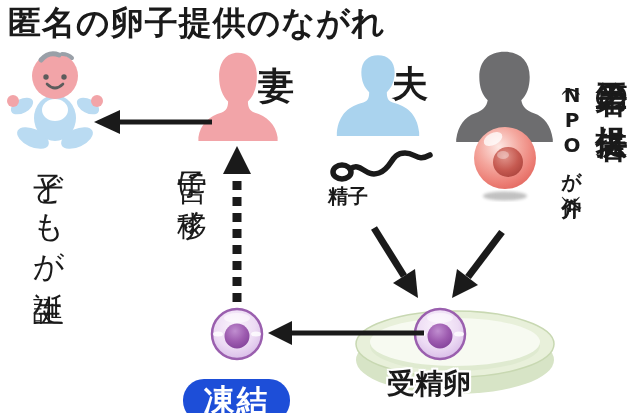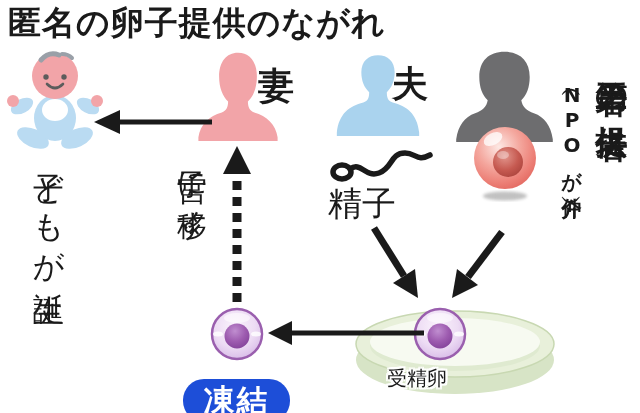--- a/index.html
+++ b/index.html
@@ -2,29 +2,29 @@
 <html><head>
 <meta charset="utf-8">
 <style>
   html,body{margin:0;padding:0;background:#fff;}
   .canvas{position:relative;width:640px;height:413px;background:#ffffff;overflow:hidden;
           font-family:"DejaVu Sans",sans-serif;color:#1a1a1a;}
   .abs{position:absolute;}
   .title{left:8px;top:1px;font-size:33px;font-weight:900;letter-spacing:1px;margin:0;
          font-family:"DejaVu Sans",sans-serif;}
   .biglabel{font-size:36px;font-weight:900;line-height:1;}
-  .gamete-label{font-size:34px;font-weight:400;line-height:1;}
+  .gamete-label{font-size:20px;font-weight:700;line-height:1;}
   .vtext{writing-mode:vertical-rl;line-height:1;}
   .serif{font-family:"DejaVu Serif",serif;font-weight:500;}
   .caption-baby{left:33px;top:150px;font-size:31px;letter-spacing:3px;}
   .caption-transfer{left:177px;top:147px;font-size:30px;letter-spacing:2px;}
   .donor-title{left:596px;top:56px;font-size:32px;font-weight:900;letter-spacing:2px;}
   .donor-note{left:562px;top:82px;font-size:20px;font-weight:600;letter-spacing:1px;}
   .donor-note .upright{text-orientation:upright;}
-  .fert-label{left:387px;top:365px;font-size:20px;font-weight:400;
+  .fert-label{left:387px;top:365px;font-size:28px;font-weight:700;
       text-shadow:-2px -2px 0 #fff,2px -2px 0 #fff,-2px 2px 0 #fff,2px 2px 0 #fff,
                   0 -2px 0 #fff,0 2px 0 #fff,-2px 0 0 #fff,2px 0 0 #fff;}
   .freeze-box{left:183px;top:379px;width:107px;height:43px;background:#1d4ed8;
       display:flex;align-items:center;justify-content:center;border-radius:21px;}
   .freeze-box span{color:#ffffff;font-size:31px;font-weight:900;letter-spacing:2px;line-height:1;}
   .overlay{left:0;top:0;pointer-events:none;}
 </style>
 </head>
 <body>
 

